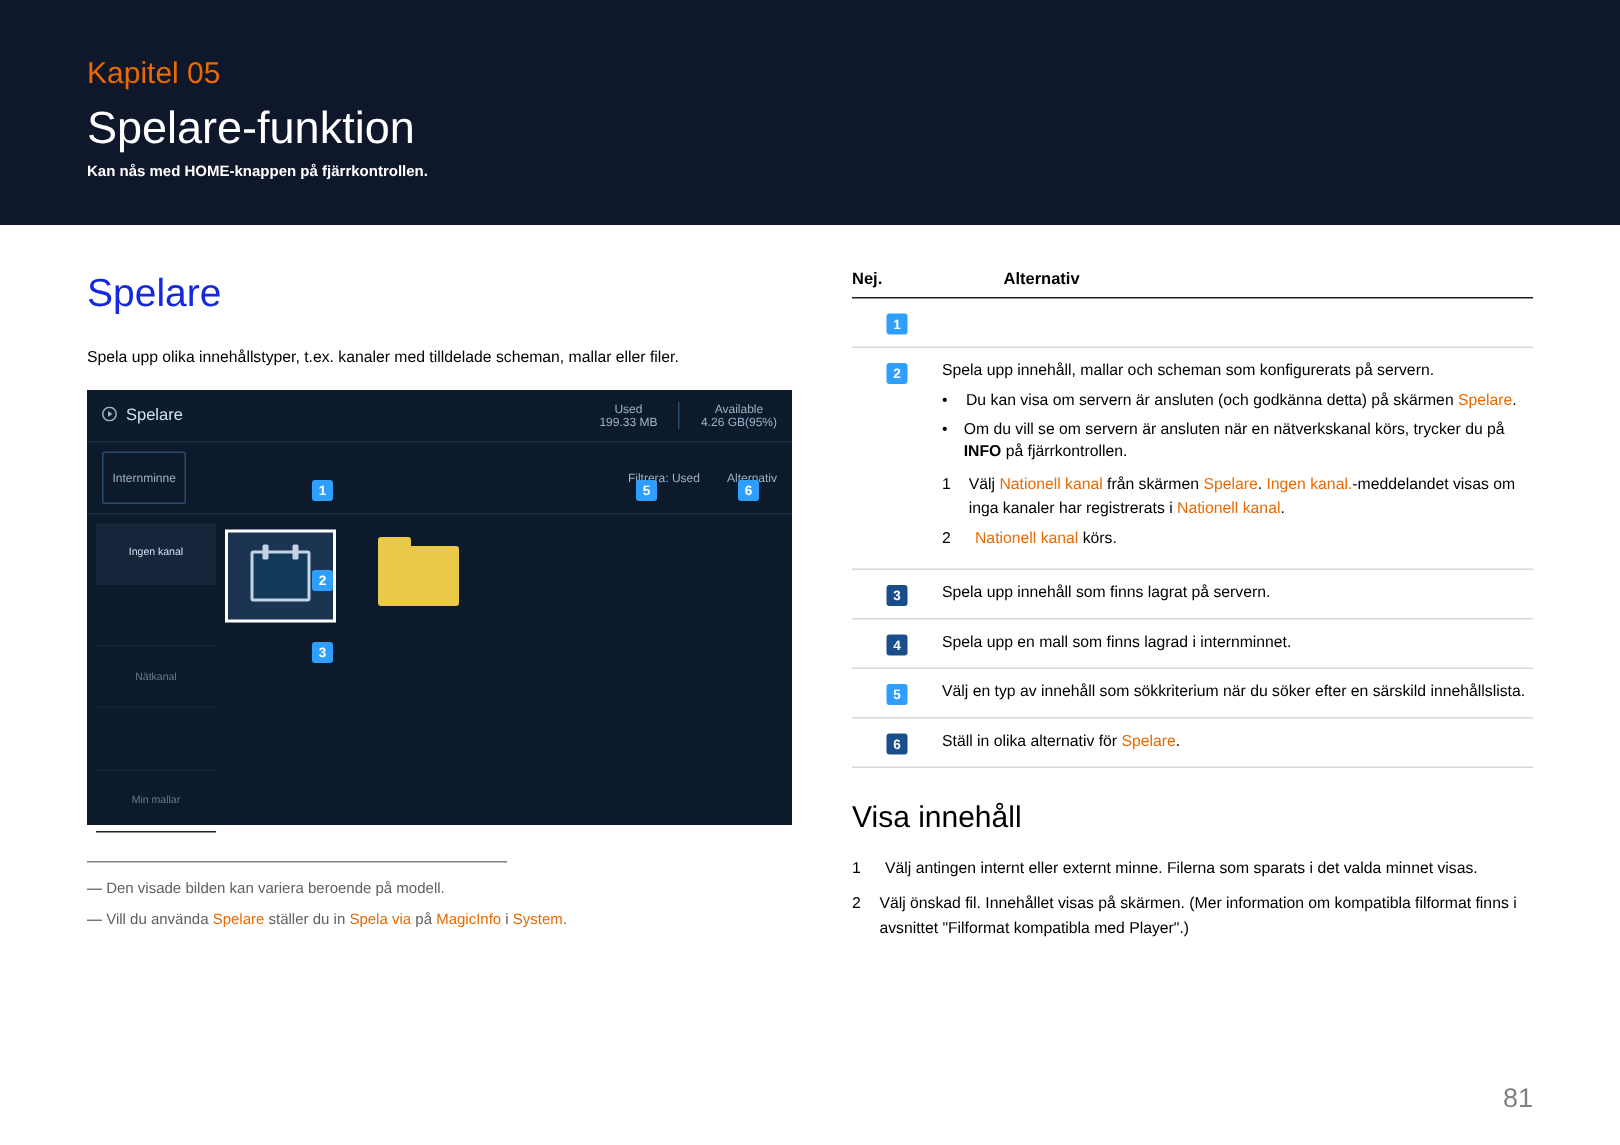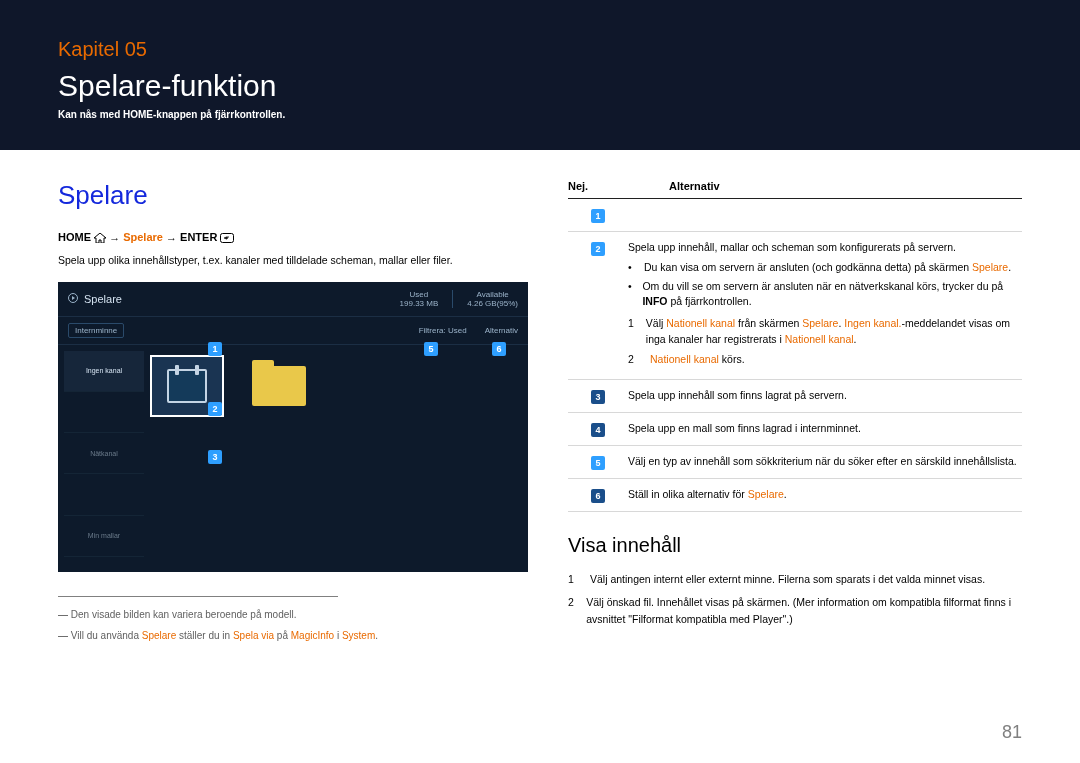--- a/index.html
+++ b/index.html
@@ -221,34 +221,20 @@
 
 <div class="banner">
   <div class="chapter">Kapitel 05</div>
   <div class="title">Spelare-funktion</div>
   <div class="subtitle">Kan nås med HOME-knappen på fjärrkontrollen.</div>
 </div>
 
 <div class="content">
   <div class="left-col">
     <div class="section-title">Spelare</div>
-    <div class="breadcrumb">
-      <span>HOME</span>
-      <span class="icon-inline"><svg width="12" height="10" viewBox="0 0 12 10">
-            <path d="M6 0 L12 5 L10 5 L10 10 L7 10 L7 7 L5 7 L5 10 L2 10 L2 5 L0 5 Z" fill="none" stroke="#000" stroke-width="1"></path>
-          </svg></span>
-      <span class="arrow">→</span>
-      <span class="accent">Spelare</span>
-      <span class="arrow">→</span>
-      <span>ENTER</span>
-      <span class="icon-inline"><svg width="14" height="10" viewBox="0 0 14 10">
-            <rect x="0.5" y="0.5" width="13" height="9" rx="2" fill="none" stroke="#000" stroke-width="1"></rect>
-            <path d="M4 5 L8 5 M8 3 L8 5 L6.5 5 L6.5 6.2 L4.5 5 L6.5 3.8 L6.5 5" stroke="#000" stroke-width="0.8" fill="none"></path>
-          </svg></span>
-    </div>
     <div class="lead-text">Spela upp olika innehållstyper, t.ex. kanaler med tilldelade scheman, mallar eller filer.</div>
 
     <div class="screenshot">
       <div class="ss-top">
         <div class="ss-top-left">
           <span><svg width="10" height="10" viewBox="0 0 10 10">
                 <circle cx="5" cy="5" r="4.5" fill="none" stroke="#9bb3c9" stroke-width="1"></circle>
                 <path d="M4 3 L7 5 L4 7 Z" fill="#9bb3c9"></path>
               </svg></span>
           <span style="color:#d4e2f0;font-size:11px;">Spelare</span>
@@ -259,21 +245,21 @@
               <div>199.33 MB</div>
             </div>
           <div style="width:1px;background:#2a4a6a;"></div>
           <div class="stat">
               <div>Available</div>
               <div>4.26 GB(95%)</div>
             </div>
         </div>
       </div>
       <div class="ss-subbar">
-        <span style="border:1px solid #2a4a6a;padding:2px 6px;border-radius:2px;">Internminne</span>
+        <span style="border:1px solid #2a4a6a;padding:12px 6px;border-radius:2px;">Internminne</span>
         <div class="right">
           <span>Filtrera: Used</span>
           <span>Alternativ</span>
         </div>
       </div>
       <div class="ss-body">
         <div class="ss-sidebar">
           <div class="ss-side-item active">Ingen kanal</div>
           <div class="ss-side-item"></div>
           <div class="ss-side-item">Nätkanal</div>

